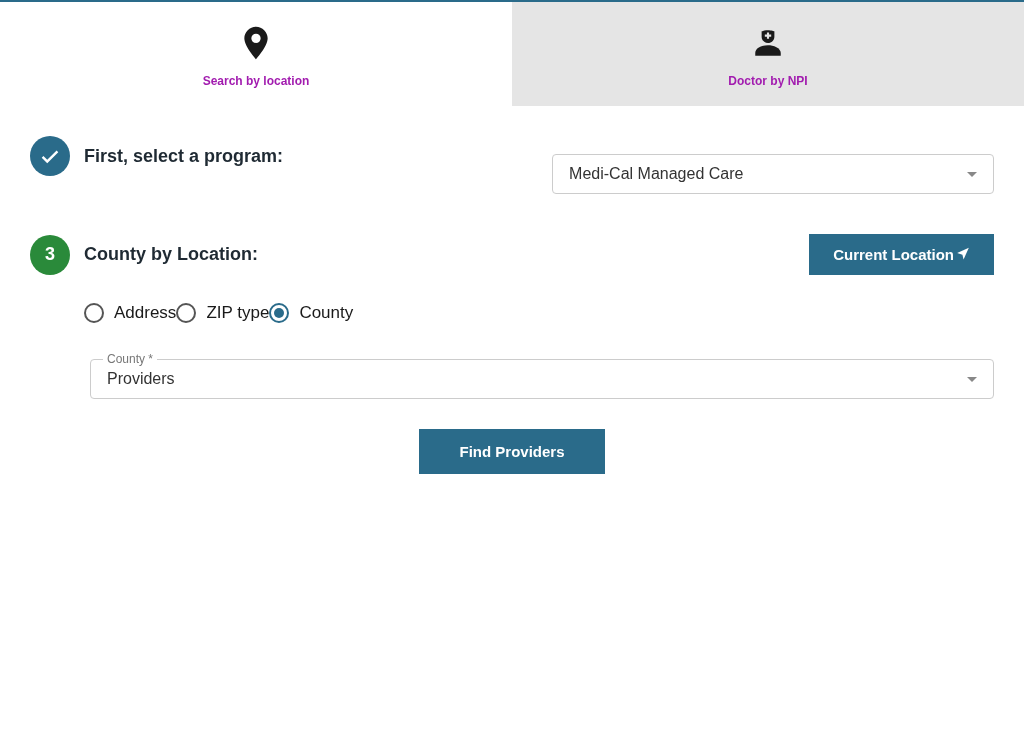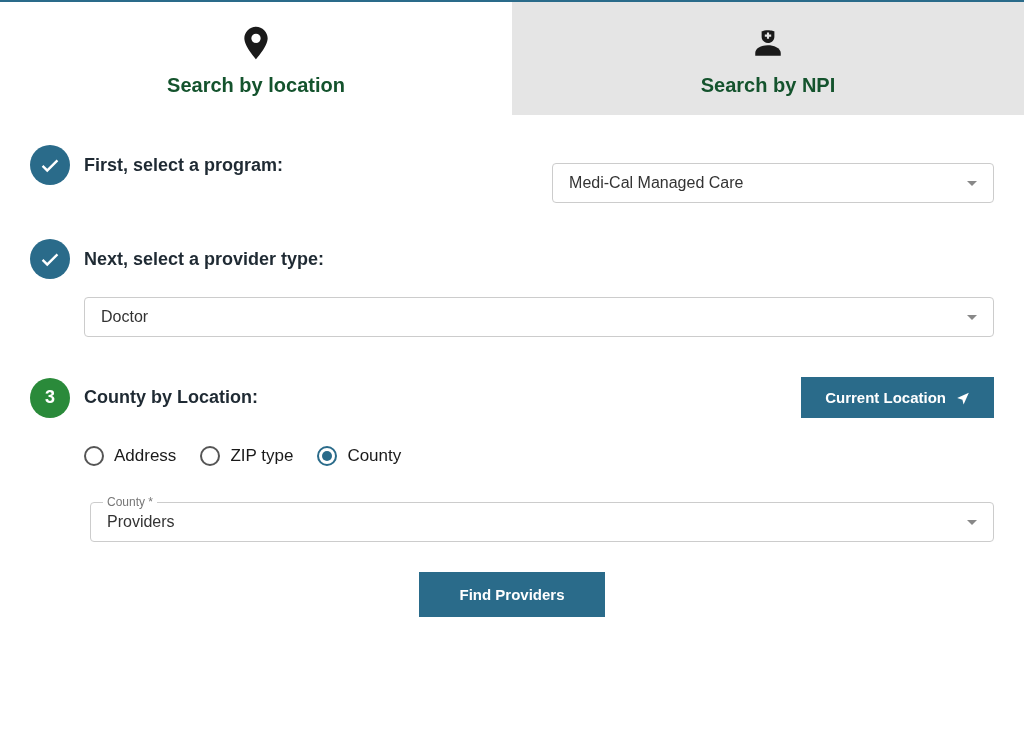--- a/index.html
+++ b/index.html
@@ -22,23 +22,23 @@
       align-items: center;
       justify-content: center;
       padding: 24px 0 18px 0;
       cursor: pointer;
       gap: 10px;
     }
     .tab.active {
       background: #fff;
     }
     .tab-label {
-      font-size: 20px;
-      font-weight: 700;
-      color: #14532d;
+      font-size: 12px;
+      font-weight: 700;
+      color: #a21caf;
     }
     .content {
       padding: 30px 30px 0 30px;
     }
     .step {
       display: flex;
       align-items: flex-start;
       margin-bottom: 24px;
     }
     .step-row {
@@ -113,27 +113,26 @@
       background: #2a6b8a;
       color: #fff;
       border: none;
       padding: 14px 40px;
       font-size: 15px;
       font-weight: 700;
       cursor: pointer;
     }
     .btn.current-location {
       display: flex;
-      align-items: center;
-      gap: 10px;
+      align-items: flex-start;
+      gap: 2px;
       padding: 12px 24px;
     }
     .radios {
       display: flex;
-      gap: 24px;
       margin-top: 28px;
       margin-left: 54px;
       align-items: center;
     }
     .radio-item {
       display: flex;
       align-items: center;
       gap: 10px;
       cursor: pointer;
       font-size: 17px;
@@ -177,21 +176,21 @@
     </span>
     <span class="tab-label">Search by location</span>
   </div>
   <div class="tab">
     <span>
       <svg width="34" height="34" viewBox="0 0 32 32" fill="#1a1a1a">
         <path d="M16 4c-3 0-6 1-6 1v5c0 3.3 2.7 6 6 6s6-2.7 6-6V5s-3-1-6-1zm-1 2h2v2h2v2h-2v2h-2v-2h-2V8h2V6z"></path>
         <path d="M16 18c-5 0-12 2.5-12 7.5V28h24v-2.5c0-5-7-7.5-12-7.5z"></path>
       </svg>
     </span>
-    <span class="tab-label">Search by NPI</span>
+    <span class="tab-label">Doctor by NPI</span>
   </div>
 </div>
 
 <div class="content">
 
   <div class="step" style="flex-direction:row;">
     <div class="step-row">
       <div class="badge done">
         <svg class="check-svg" viewBox="0 0 24 24">
           <path d="M9 16.2l-4.2-4.2L3 13.8 9 19.8 21 7.8l-1.8-1.8z" fill="#fff"></path>
@@ -200,36 +199,20 @@
       <div class="step-label">First, select a program:</div>
     </div>
     <div class="field-wrap">
       <div class="select-box">
         <span>Medi-Cal Managed Care</span>
         <span class="caret"></span>
       </div>
     </div>
   </div>
 
-  <div class="step" style="flex-direction:column; margin-top:36px;">
-    <div class="step-row">
-      <div class="badge done">
-        <svg class="check-svg" viewBox="0 0 24 24">
-          <path d="M9 16.2l-4.2-4.2L3 13.8 9 19.8 21 7.8l-1.8-1.8z" fill="#fff"></path>
-        </svg>
-      </div>
-      <div class="step-label">Next, select a provider type:</div>
-    </div>
-    <div class="field-wrap">
-      <div class="select-box">
-        <span>Doctor</span>
-        <span class="caret"></span>
-      </div>
-    </div>
-  </div>
 
   <div class="step" style="flex-direction:column; margin-top:40px;">
     <div class="step-row">
       <div class="badge current">
         <span>3</span>
       </div>
       <div class="step-label">County by Location:</div>
       <div class="spacer"></div>
       <button class="btn current-location">
         <span>Current Location</span>

